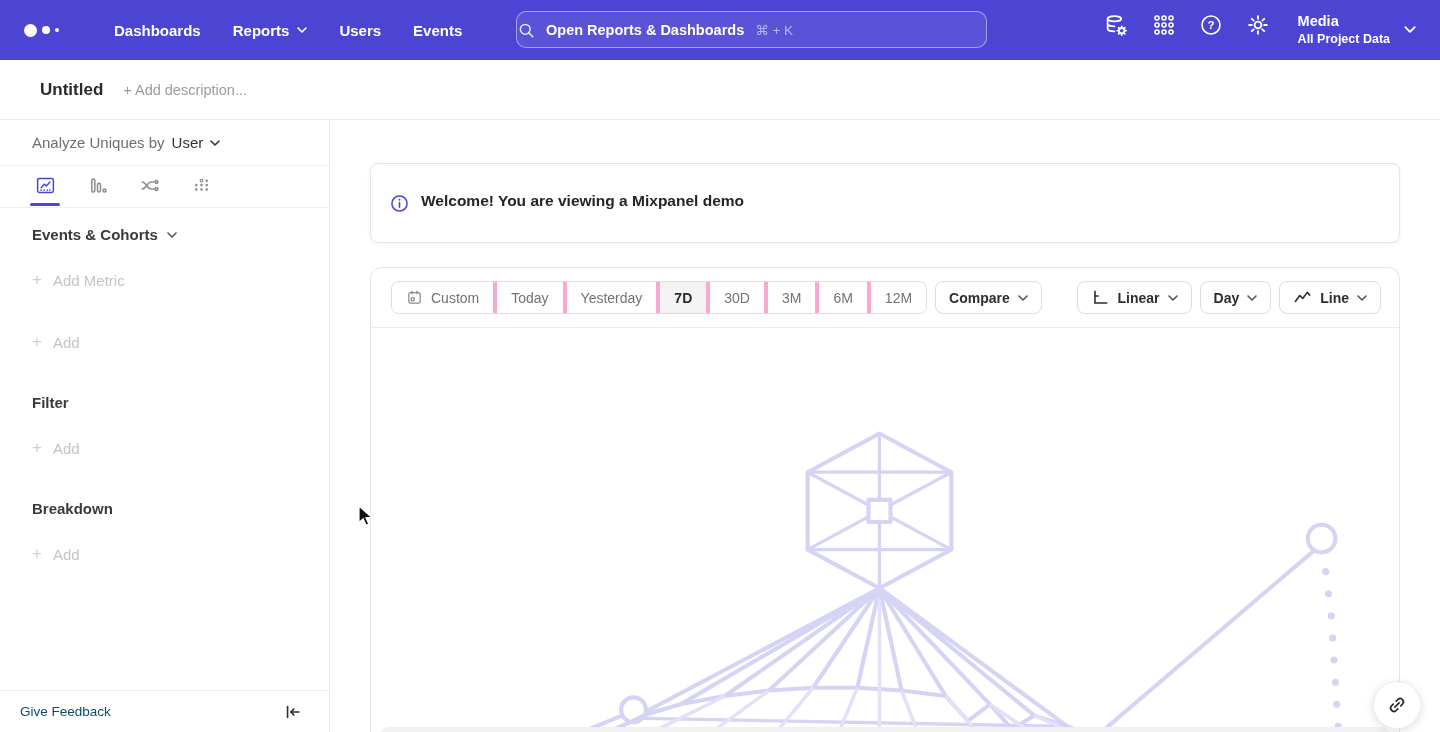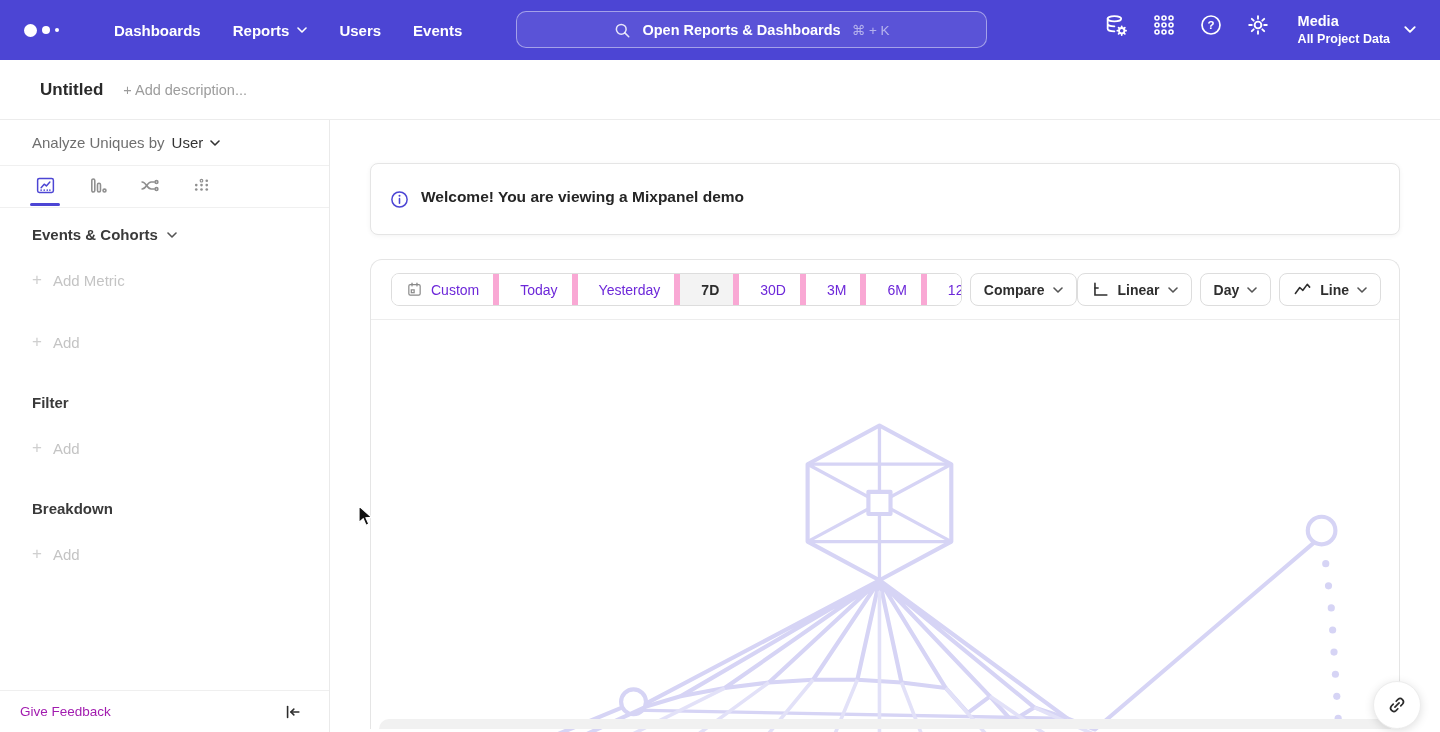--- a/index.html
+++ b/index.html
@@ -9,21 +9,21 @@
 
   
   .topnav { height:60px; background:#4C45D4; display:flex; align-items:center; padding:0 24px; position:relative; color:#fff; }
   .logo { display:flex; align-items:center; gap:5px; width:58px; cursor:pointer; }
   .logo i { background:#fff; border-radius:50%; display:block; }
   .logo .d1 { width:13px; height:13px; }
   .logo .d2 { width:8px; height:8px; }
   .logo .d3 { width:4px; height:4px; }
   .topnav nav { display:flex; align-items:center; }
   .topnav nav a { color:#fff; font-size:15px; font-weight:600; margin-left:32px; display:inline-flex; align-items:center; gap:8px; cursor:pointer; text-decoration:none; }
-  .searchbar { position:absolute; left:516px; top:11px; width:471px; height:37px; border:1px solid rgba(255,255,255,.45); background:rgba(255,255,255,.08); border-radius:10px; display:flex; align-items:center; justify-content:center; gap:11px; cursor:pointer; }
+  .searchbar { position:absolute; left:516px; top:11px; width:471px; height:37px; border:1px solid rgba(255,255,255,.45); background:rgba(255,255,255,.08); border-radius:10px; display:flex; align-items:center; gap:11px; cursor:pointer; }
   .searchbar .ph { font-size:14.5px; font-weight:600; color:#fff; }
   .searchbar .kbd { font-size:13.5px; color:rgba(255,255,255,.55); }
   .nav-right { margin-left:auto; display:flex; align-items:flex-start; gap:23px; }
   .nav-icon { color:#fff; display:flex; cursor:pointer; background:none; border:none; }
   .project { display:flex; align-items:center; gap:14px; margin-left:5px; cursor:pointer; }
   .project .p1 { font-size:14.5px; font-weight:700; line-height:1.2; }
   .project .p2 { font-size:12.5px; font-weight:600; line-height:1.3; }
 
   
   .header { height:60px; display:flex; align-items:center; padding:0 24px 0 40px; border-bottom:1px solid #ececec; background:#fff; }
@@ -42,37 +42,37 @@
   .tab { display:flex; flex-direction:column; align-items:center; gap:7px; background:none; border:none; color:#8f8f8f; cursor:pointer; width:26px; }
   .tab .bar { width:30px; height:3px; border-radius:2px; background:transparent; }
   .tab.active { color:#4C45D4; }
   .tab.active .bar { background:#4C45D4; }
   .sec { padding-left:32px; margin-top:42px; }
   .sec.first { margin-top:18px; }
   .sec-title { font-size:15px; font-weight:700; color:#3a3a3a; display:flex; align-items:center; gap:9px; margin-bottom:27px; }
   .add-link { display:flex; align-items:center; gap:11px; font-size:15px; color:#c4c4c4; background:none; border:none; cursor:pointer; }
   .add-link .plus { font-size:17px; color:#cfcfcf; }
   .sidebar-footer { position:absolute; bottom:0; left:0; right:0; height:42px; border-top:1px solid #efefef; display:flex; align-items:center; justify-content:space-between; padding:0 26px 0 20px; background:#fff; }
-  .feedback { font-size:13.5px; color:#a21caf; background:none; border:none; cursor:pointer; }
+  .feedback { font-size:13.5px; color:#0c4a6e; background:none; border:none; cursor:pointer; }
   .collapse-btn { background:none; border:none; color:#2c2c2c; display:flex; cursor:pointer; }
 
   
   .main { flex:1; padding:43px 40px 0; position:relative; background:#fff; overflow:hidden; }
-  .banner { height:72px; border:1px solid #e5e5e5; border-radius:8px; box-shadow:0 1px 5px rgba(0,0,0,.05); background:#fff; display:flex; align-items:center; padding:0 22px 0 18px; }
+  .banner { height:80px; border:1px solid #e5e5e5; border-radius:8px; box-shadow:0 1px 5px rgba(0,0,0,.05); background:#fff; display:flex; align-items:center; padding:0 22px 0 18px; }
   .banner-main { display:flex; align-items:flex-start; gap:11px; }
   .banner-icon { color:#4C45D4; margin-top:1px; display:flex; }
   .b-title { font-size:15.5px; font-weight:700; color:#252525; }
   .b-sub { font-size:14.5px; color:#6e6e6e; margin-top:4px; }
   .datasets-btn { margin-left:auto; height:31px; display:flex; align-items:center; gap:9px; padding:0 14px; border:1px solid #dcdcdc; border-radius:8px; background:#fff; font-size:14px; font-weight:600; color:#2f2f2f; cursor:pointer; }
 
   .chart-card { margin-top:24px; height:470px; border:1px solid #e5e5e5; border-bottom:none; border-radius:12px 12px 0 0; background:#fff; position:relative; }
   .controls-row { height:60px; display:flex; align-items:center; padding:0 18px 0 20px; border-bottom:1px solid #ededed; }
   .segmented { display:flex; align-items:stretch; height:33px; border:1px solid #dddddd; border-radius:8px; overflow:hidden; background:#fff; }
-  .seg { display:flex; align-items:center; gap:8px; padding:0 14px; font-size:14px; color:#6d28d9; background:#fff; border:none; cursor:pointer; }
-  .seg + .seg { border-left:6px solid #f9a8d4;padding-left:21px; }
+  .seg { display:flex; align-items:center; gap:8px; padding:0 14px; font-size:14px; color:#737373; background:#fff; border:none; cursor:pointer; }
+  .seg + .seg { border-left:4px solid #f9a8d4; }
   .seg .cal { color:#8a8a8a; display:flex; }
   .seg.active { background:#f3f3f3; color:#2c2c2c; font-weight:600; }
   .ctl-btn { height:33px; display:flex; align-items:center; gap:8px; padding:0 13px; border:1px solid #dddddd; border-radius:8px; background:#fff; font-size:14px; font-weight:600; color:#2e2e2e; cursor:pointer; }
   .compare { margin-left:8px; }
   .right-ctls { margin-left:auto; display:flex; gap:8px; }
   .chev-d { color:#555; display:flex; }
 
   .empty { display:flex; flex-direction:column; align-items:center; padding-top:100px; }
   .peek { position:absolute; bottom:0; left:8px; right:8px; height:10px; background:#f1f1f1; border-radius:10px 10px 0 0; }
 

